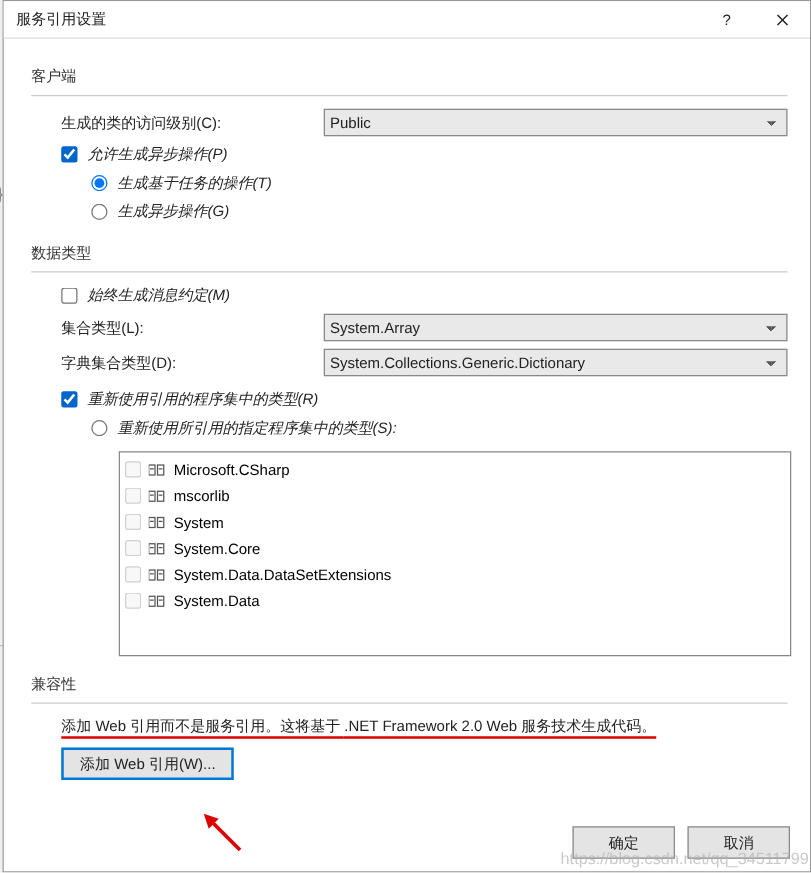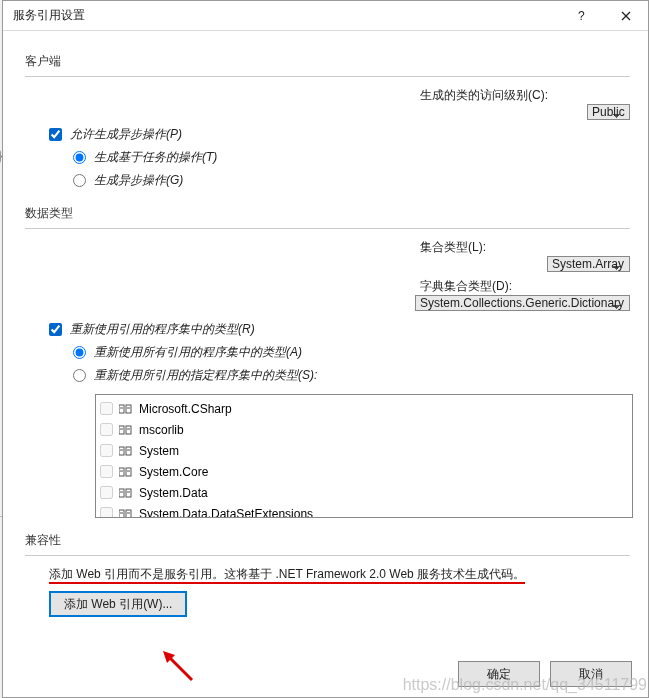--- a/index.html
+++ b/index.html
@@ -5,45 +5,45 @@
 * { box-sizing: border-box; margin: 0; padding: 0; font-family: "Microsoft YaHei", "Segoe UI", sans-serif; font-size: 12px; }
 body { background: #f0f0f0; width: 649px; height: 698px; overflow: hidden; position: relative; }
 .dialog { position: absolute; left: 2px; top: 0; width: 647px; height: 698px; background: #fff; border: 1px solid #999; }
 .titlebar { height: 30px; display: flex; align-items: center; padding: 0 0 0 10px; border-bottom: 1px solid #ddd; background: #fff; justify-content: flex-end; }
 .titlebar .title { flex: 1; color: #222; }
 .titlebar .tbtn { width: 45px; height: 30px; display: flex; align-items: center; justify-content: center; color: #222; }
 .tbtn svg { width: 10px; height: 10px; }
 .content { padding: 14px 18px 0 22px; }
 .group-label { color: #333; margin: 8px 0 6px 0; }
 .group-rule { height: 1px; background: #ccc; margin: 4px 0 10px 0; }
-.row { display: flex; align-items: flex-end; margin: 6px 0 6px 24px; min-height: 22px; flex-direction: column; }
+.row { display: flex; align-items: center; margin: 6px 0 6px 24px; min-height: 22px; }
 .row .label { width: 210px; color: #222; }
 select { flex: 1; height: 22px; border: 1px solid #888; background: #e9e9e9; padding: 0 4px; color: #222; appearance: none; -webkit-appearance: none; background-image: linear-gradient(45deg, transparent 50%, #555 50%), linear-gradient(135deg, #555 50%, transparent 50%); background-position: calc(100% - 12px) 9px, calc(100% - 8px) 9px; background-size: 4px 4px, 4px 4px; background-repeat: no-repeat; }
 .cb-row { display: flex; align-items: center; margin: 6px 0 6px 24px; }
 .cb-row.indent2 { margin-left: 48px; }
 input[type=checkbox] { width: 13px; height: 13px; margin-right: 8px; accent-color: #0066cc; }
 input[type=radio] { width: 13px; height: 13px; margin-right: 8px; }
 .cb-row span, .cb-row label { color: #222; font-style: italic; }
-.assembly-list { margin: 10px 0 0 70px; width: 538px; height: 124px; border: 1px solid #888; background: #fff; overflow-y: scroll; padding: 3px 4px; }
+.assembly-list { margin: 10px 0 0 70px; width: 538px; height: 164px; border: 1px solid #888; background: #fff; overflow-y: scroll; padding: 3px 4px; }
 .assembly-item { display: flex; align-items: center; height: 21px; }
 .assembly-item input[type=checkbox] { margin-right: 6px; }
 .asm-icon { width: 14px; height: 12px; margin-right: 6px; display: inline-block; }
 .asm-icon svg { width: 14px; height: 12px; }
 .compat-text { margin: 10px 0 8px 24px; color: #222; }
 .compat-text .red-underline { border-bottom: 2px solid #d00; padding-bottom: 1px; }
 .btn { height: 26px; padding: 0 2px; border: 1px solid #888; background: #e4e4e4; color: #222; display: inline-flex; align-items: center; justify-content: center; cursor: default; }
 .btn.focus { border: 2px solid #0078d7; padding: 0 13px; }
 .add-web-btn { margin: 6px 0 22px 24px; }
 .arrow { position: absolute; left: 154px; top: 644px; }
 .arrow svg { width: 40px; height: 40px; }
 .footer { position: absolute; bottom: 10px; right: 16px; display: flex; gap: 10px; }
 .footer .btn { width: 82px; }
 .stray { position: absolute; left: -4px; top: 148px; color: #888; font-family: Consolas, monospace; font-size: 14px; }
 .stray-line { position: absolute; left: 0; top: 516px; width: 4px; border-top: 1px solid #bbb; }
-.watermark { position: absolute; right: 2px; bottom: 4px; color: rgba(180,180,180,0.7); font-size: 16px; }
+.watermark { position: absolute; right: 2px; bottom: 4px; color: rgba(180,180,180,0.7); font-size: 13px; }
 </style>
 </head>
 <body>
 
 <div class="stray">}</div>
 <div class="stray-line"></div>
 
 <div class="dialog">
 
   <div class="titlebar">
@@ -84,44 +84,44 @@
     </div>
 
     <div class="cb-row indent2">
       <input type="radio" name="async" style="">
       <span>生成异步操作(G)</span>
     </div>
 
     <div class="group-label" style="margin-top:16px">数据类型</div>
     <div class="group-rule"></div>
 
+    <div class="cb-row">
+      <input type="checkbox" style="">
+      <span>始终生成消息约定(M)</span>
+    </div>
 
     <div class="row">
       <div class="label">集合类型(L):</div>
       <select>
         <option>System.Array</option>
       </select>
     </div>
 
     <div class="row">
       <div class="label">字典集合类型(D):</div>
       <select>
         <option>System.Collections.Generic.Dictionary</option>
       </select>
     </div>
 
     <div class="cb-row" style="margin-top:10px">
       <input type="checkbox" checked="" style="">
       <span>重新使用引用的程序集中的类型(R)</span>
     </div>
 
-    <div class="cb-row indent2">
-      <input type="radio" name="reuse" checked="" style="">
-      <span>重新使用所有引用的程序集中的类型(A)</span>
-    </div>
 
     <div class="cb-row indent2">
       <input type="radio" name="reuse" style="">
       <span>重新使用所引用的指定程序集中的类型(S):</span>
     </div>
 
     <div class="assembly-list" id="assembly-list">
         <div class="assembly-item">
           <input type="checkbox" disabled="" style="">
           <span class="asm-icon"><svg viewBox="0 0 14 12">
@@ -163,31 +163,31 @@
           <span>System.Core</span>
         </div>
         <div class="assembly-item">
           <input type="checkbox" disabled="" style="">
           <span class="asm-icon"><svg viewBox="0 0 14 12">
               <rect x="0" y="2" width="5" height="8" fill="none" stroke="#555" stroke-width="1"></rect>
               <rect x="7" y="2" width="5" height="8" fill="none" stroke="#555" stroke-width="1"></rect>
               <line x1="1" y1="5" x2="4" y2="5" stroke="#555"></line>
               <line x1="8" y1="5" x2="11" y2="5" stroke="#555"></line>
             </svg></span>
+          <span>System.Data.DataSetExtensions</span>
+        </div>
+        <div class="assembly-item">
+          <input type="checkbox" disabled="" style="">
+          <span class="asm-icon"><svg viewBox="0 0 14 12">
+              <rect x="0" y="2" width="5" height="8" fill="none" stroke="#555" stroke-width="1"></rect>
+              <rect x="7" y="2" width="5" height="8" fill="none" stroke="#555" stroke-width="1"></rect>
+              <line x1="1" y1="5" x2="4" y2="5" stroke="#555"></line>
+              <line x1="8" y1="5" x2="11" y2="5" stroke="#555"></line>
+            </svg></span>
           <span>System.Data</span>
-        </div>
-        <div class="assembly-item">
-          <input type="checkbox" disabled="" style="">
-          <span class="asm-icon"><svg viewBox="0 0 14 12">
-              <rect x="0" y="2" width="5" height="8" fill="none" stroke="#555" stroke-width="1"></rect>
-              <rect x="7" y="2" width="5" height="8" fill="none" stroke="#555" stroke-width="1"></rect>
-              <line x1="1" y1="5" x2="4" y2="5" stroke="#555"></line>
-              <line x1="8" y1="5" x2="11" y2="5" stroke="#555"></line>
-            </svg></span>
-          <span>System.Data.DataSetExtensions</span>
         </div>
       </div>
 
     <div class="group-label" style="margin-top:14px">兼容性</div>
     <div class="group-rule"></div>
 
     <div class="compat-text">
       <span class="red-underline">添加 Web 引用而不是服务引用。这将基于 </span><span class="red-underline">.NET Framework 2.0 Web 服务技术生成代码。</span>
     </div>
 

